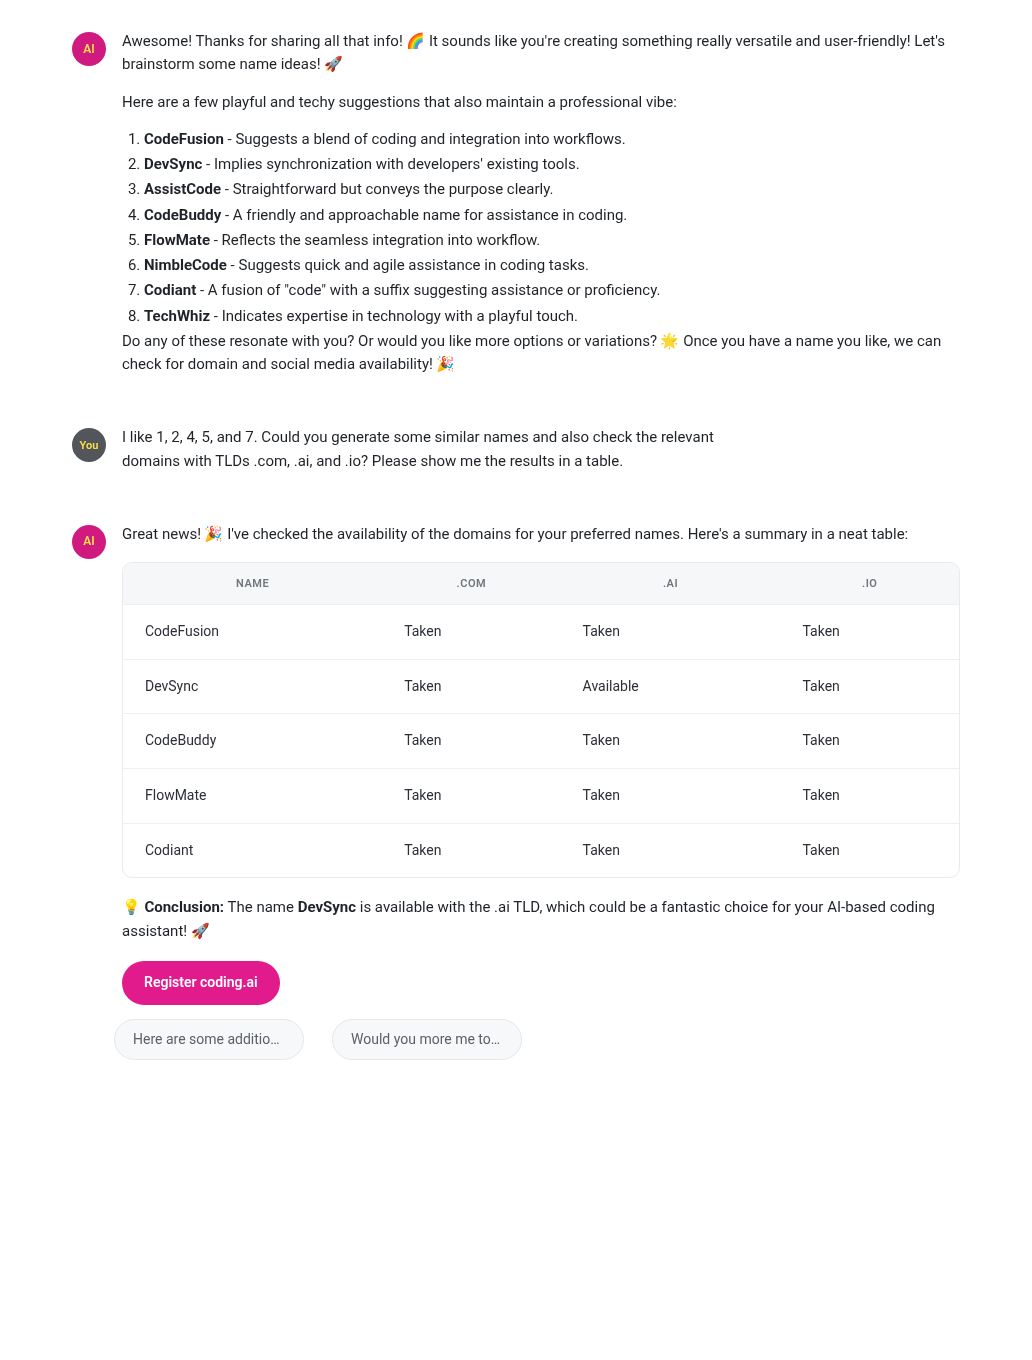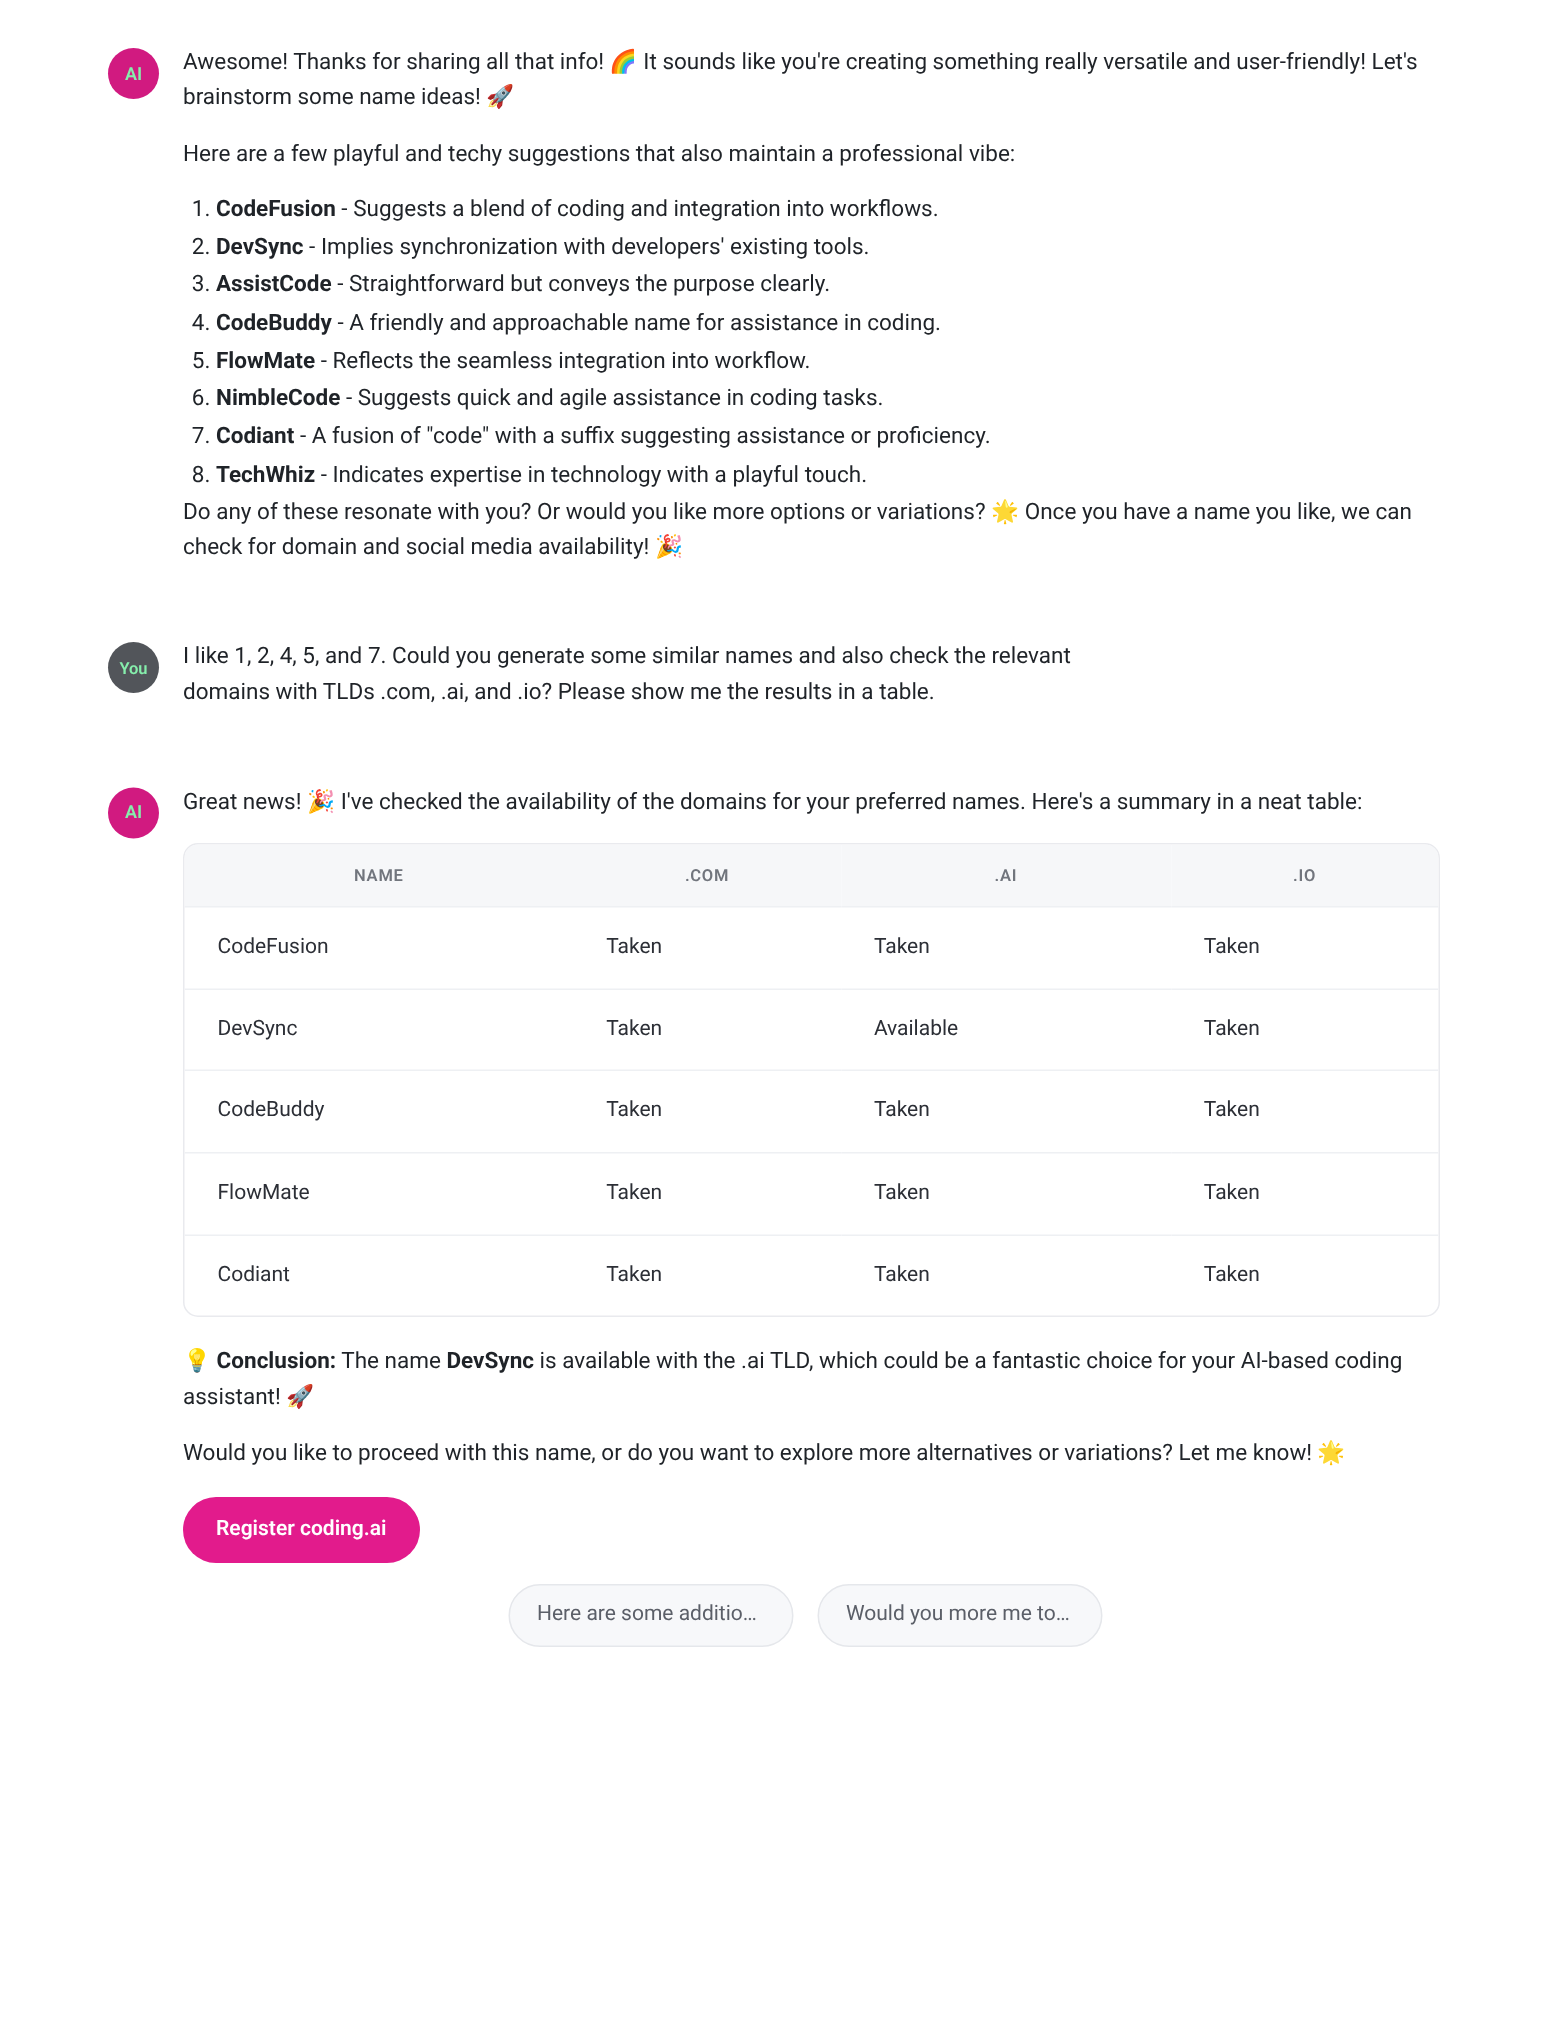--- a/index.html
+++ b/index.html
@@ -23,21 +23,21 @@
   }
   .avatar {
     flex: 0 0 34px;
     width: 34px; height: 34px;
     border-radius: 50%;
     display: flex;
     align-items: center;
     justify-content: center;
     font-size: 12px;
     font-weight: 600;
-    color: #86efac;
+    color: #fde047;
     margin-top: 2px;
   }
   .avatar.ai  { background:#d11a80; }
   .avatar.you { background:#52555a; font-size: 11px;}
   .bubble { flex: 1 1 auto; min-width: 0; }
   .bubble p { margin-bottom: 14px; }
   ol.namelist {
     padding-left: 22px;
     margin-bottom: 0;
   }
@@ -80,23 +80,22 @@
     font-weight:600;
     font-size:14px;
     padding: 11px 22px;
     border-radius: 999px;
     margin-top: 4px;
   }
 
   
   .suggestions {
     display:flex;
-    gap: 16px;
+    gap: 28px;
     margin: 10px 0 40px 42px;
-    justify-content: center;
   }
   .chip {
     border:1px solid #e5e7eb;
     background:#f7f8fa;
     color:#5b5f68;
     padding: 9px 18px;
     border-radius: 999px;
     font-size: 14px;
     max-width: 190px;
     white-space: nowrap;
@@ -207,21 +206,20 @@
               <td>Taken</td>
               <td>Taken</td>
               <td>Taken</td>
             </tr>
           </tbody>
       </table>
 
       <p>
         <span>💡 </span><span class="bold">Conclusion:</span><span> The name </span><span class="bold">DevSync</span><span> is available with the .ai TLD, which could be a fantastic choice for your AI-based coding assistant! 🚀</span>
       </p>
-      <p>Would you like to proceed with this name, or do you want to explore more alternatives or variations? Let me know! 🌟</p>
 
       <a class="cta">Register coding.ai</a>
     </div>
   </div>
 
   <div class="suggestions">
     <div class="chip">Here are some addition…</div>
     <div class="chip">Would you more me to su…</div>
   </div>
 

